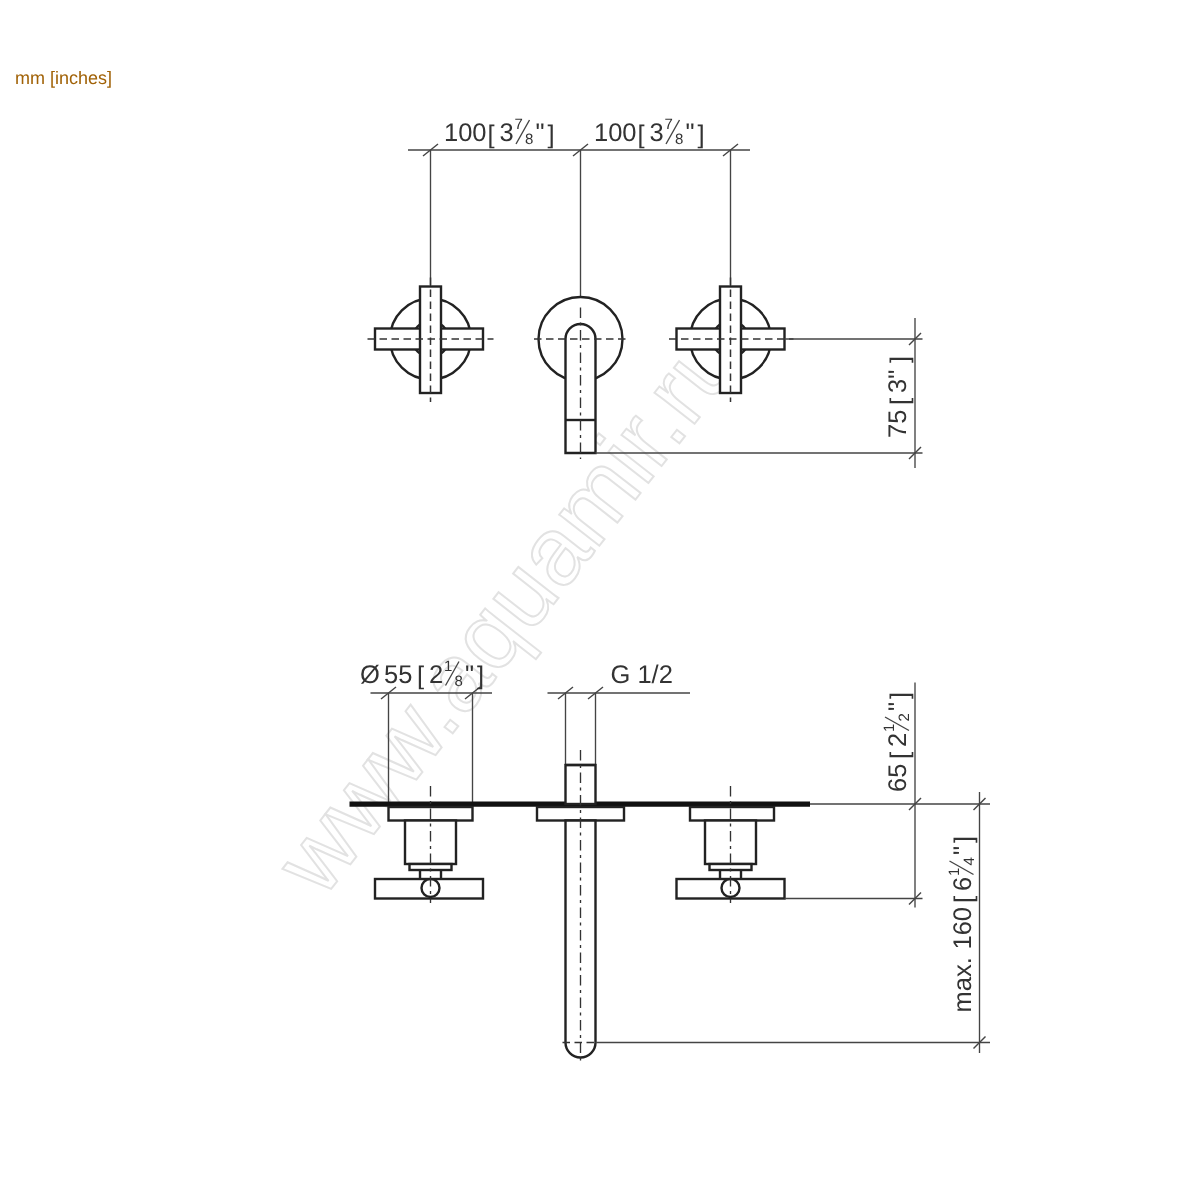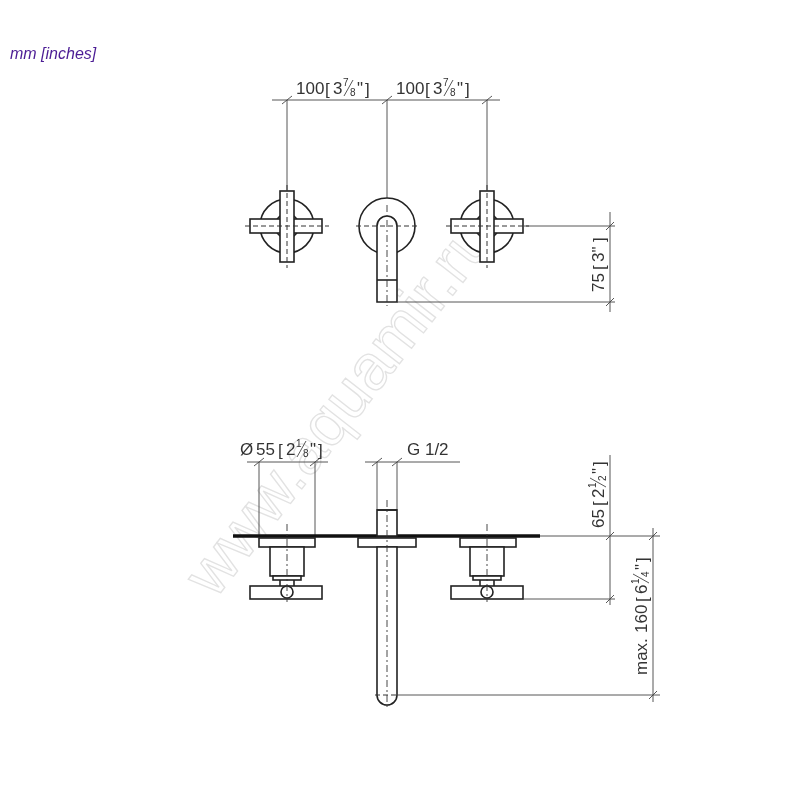--- a/index.html
+++ b/index.html
@@ -1,17 +1,17 @@
 <!DOCTYPE html>
 <html><head>
 <meta charset="utf-8">
 <style>
   html, body { margin: 0; padding: 0; background: #ffffff; }
   body { width: 800px; height: 800px; position: relative; overflow: hidden; font-family: "Liberation Sans", sans-serif; }
-  #units { position: absolute; left: 10px; top: 45px; font-size: 16px; color: #4c1d95; font-style: italic; }
+  #units { position: absolute; left: 10px; top: 45px; font-size: 12px; color: #a16207; }
   svg { position: absolute; left: 0; top: 0; }
   .thin { stroke: #444; stroke-width: 0.9; fill: none; }
   .obj { stroke: #222; stroke-width: 1.6; fill: #fff; }
   .objn { stroke: #222; stroke-width: 1.6; fill: none; }
   .center { stroke: #333; stroke-width: 0.9; fill: none; stroke-dasharray: 7 3 2 3; }
   .dash { stroke: #333; stroke-width: 1; fill: none; stroke-dasharray: 5 3; }
   .wall { stroke: #111; stroke-width: 3.5; }
   .dimtxt { font-family: "Liberation Sans", sans-serif; font-size: 17px; fill: #333; }
   .frac { font-family: "Liberation Sans", sans-serif; font-size: 10px; fill: #333; }
   .wm { font-family: "Liberation Sans", sans-serif; font-size: 64px; fill: none; stroke: #e2e2e2; stroke-width: 1.3; }

